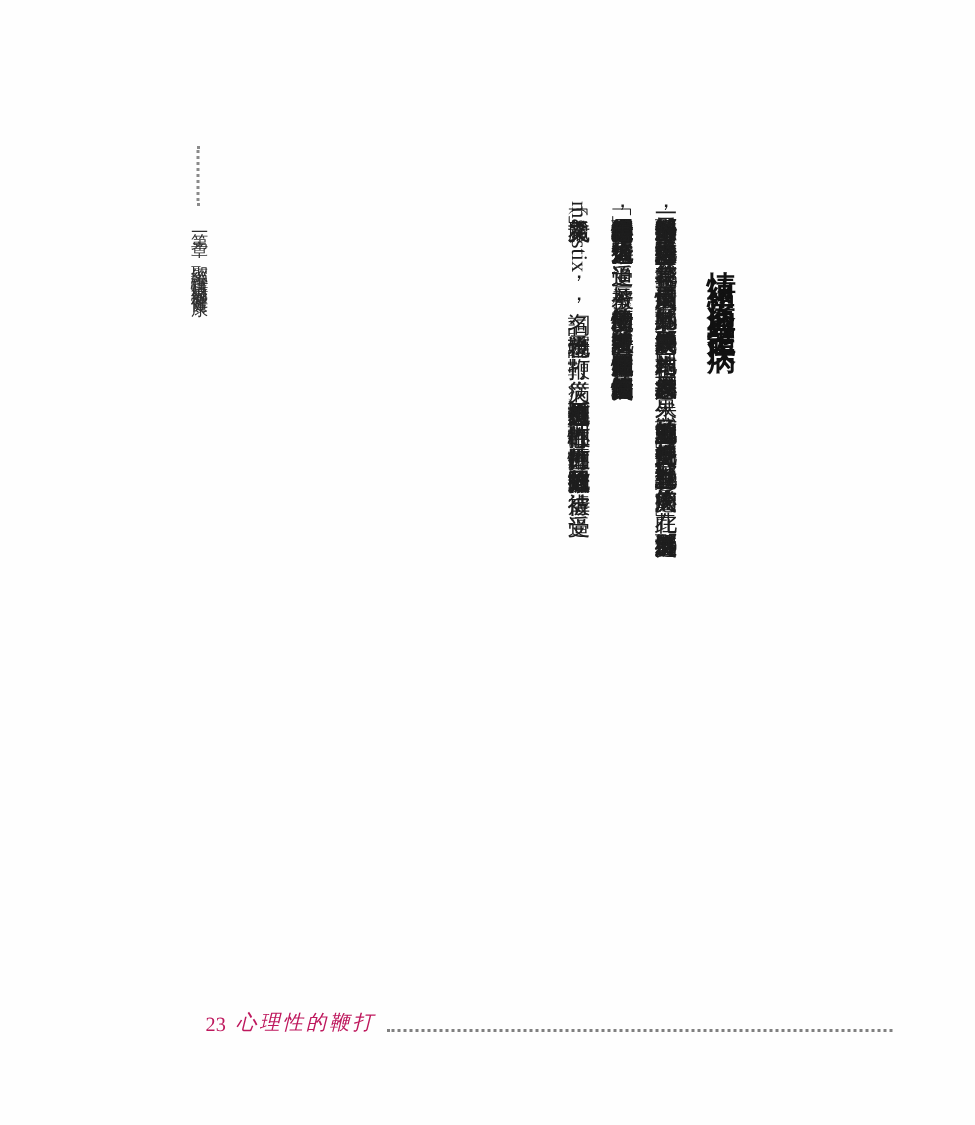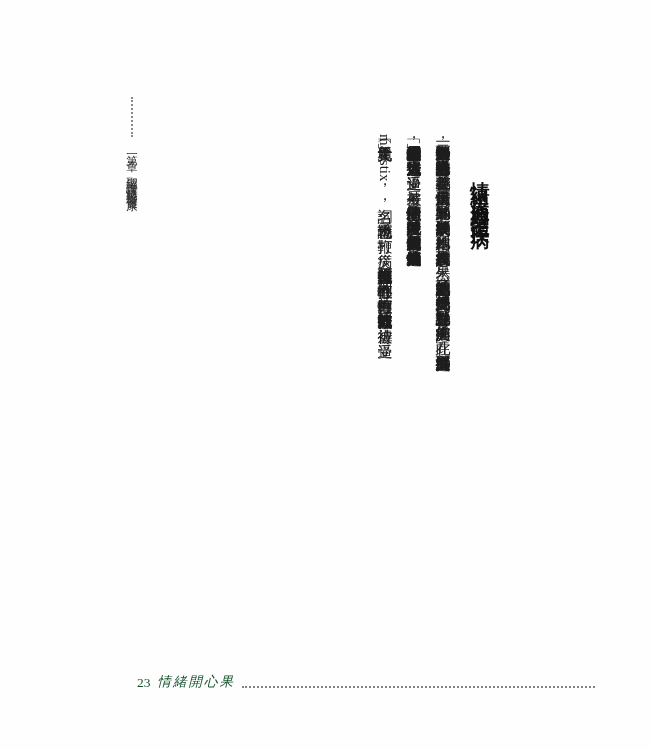--- a/index.html
+++ b/index.html
@@ -75,21 +75,21 @@
   
   .footer {
     position: absolute;
     left: 137px;
     top: 673px;
     width: 458px;
     display: flex;
     align-items: flex-end;
     gap: 7px;
     font-size: 13.5px;
-    color: #14532d;
+    color: #be185d;
   }
   .footer .page-number {
     font-family: "Liberation Serif", "DejaVu Serif", serif;
   }
   .footer .book-title {
     font-style: italic;
     letter-spacing: 2px;
   }
   .footer .leader {
     flex: 1;
@@ -110,17 +110,17 @@
     <p>「災」（希臘文maxstix，名詞，也譯為鞭子、鞭打、災病、災患）這也可稱為身體的鞭打、心理性的鞭打、壓力性的鞭打，因此若緊緊的抓住被鞭打、被虐待、受逼</p>
   </div>
 
   <div class="chapter-sidebar">
     <div class="dotted-rule"></div>
     <div class="chapter-text">第一章　聖經證實情緒影響健康</div>
   </div>
 
   <div class="footer">
     <span class="page-number">23</span>
-    <span class="book-title">情緒開心果</span>
+    <span class="book-title">心理性的鞭打</span>
     <span class="leader"></span>
   </div>
 
 </div>
 
 </body></html>

